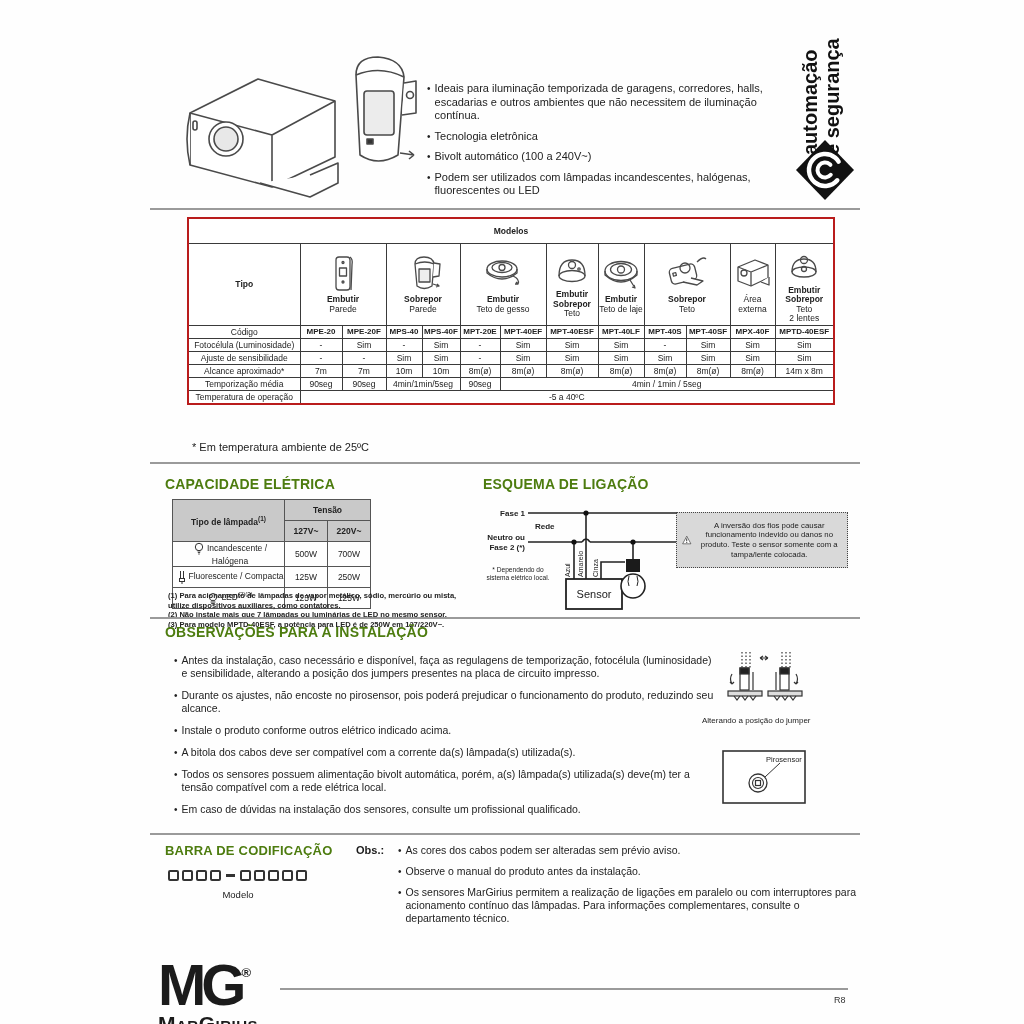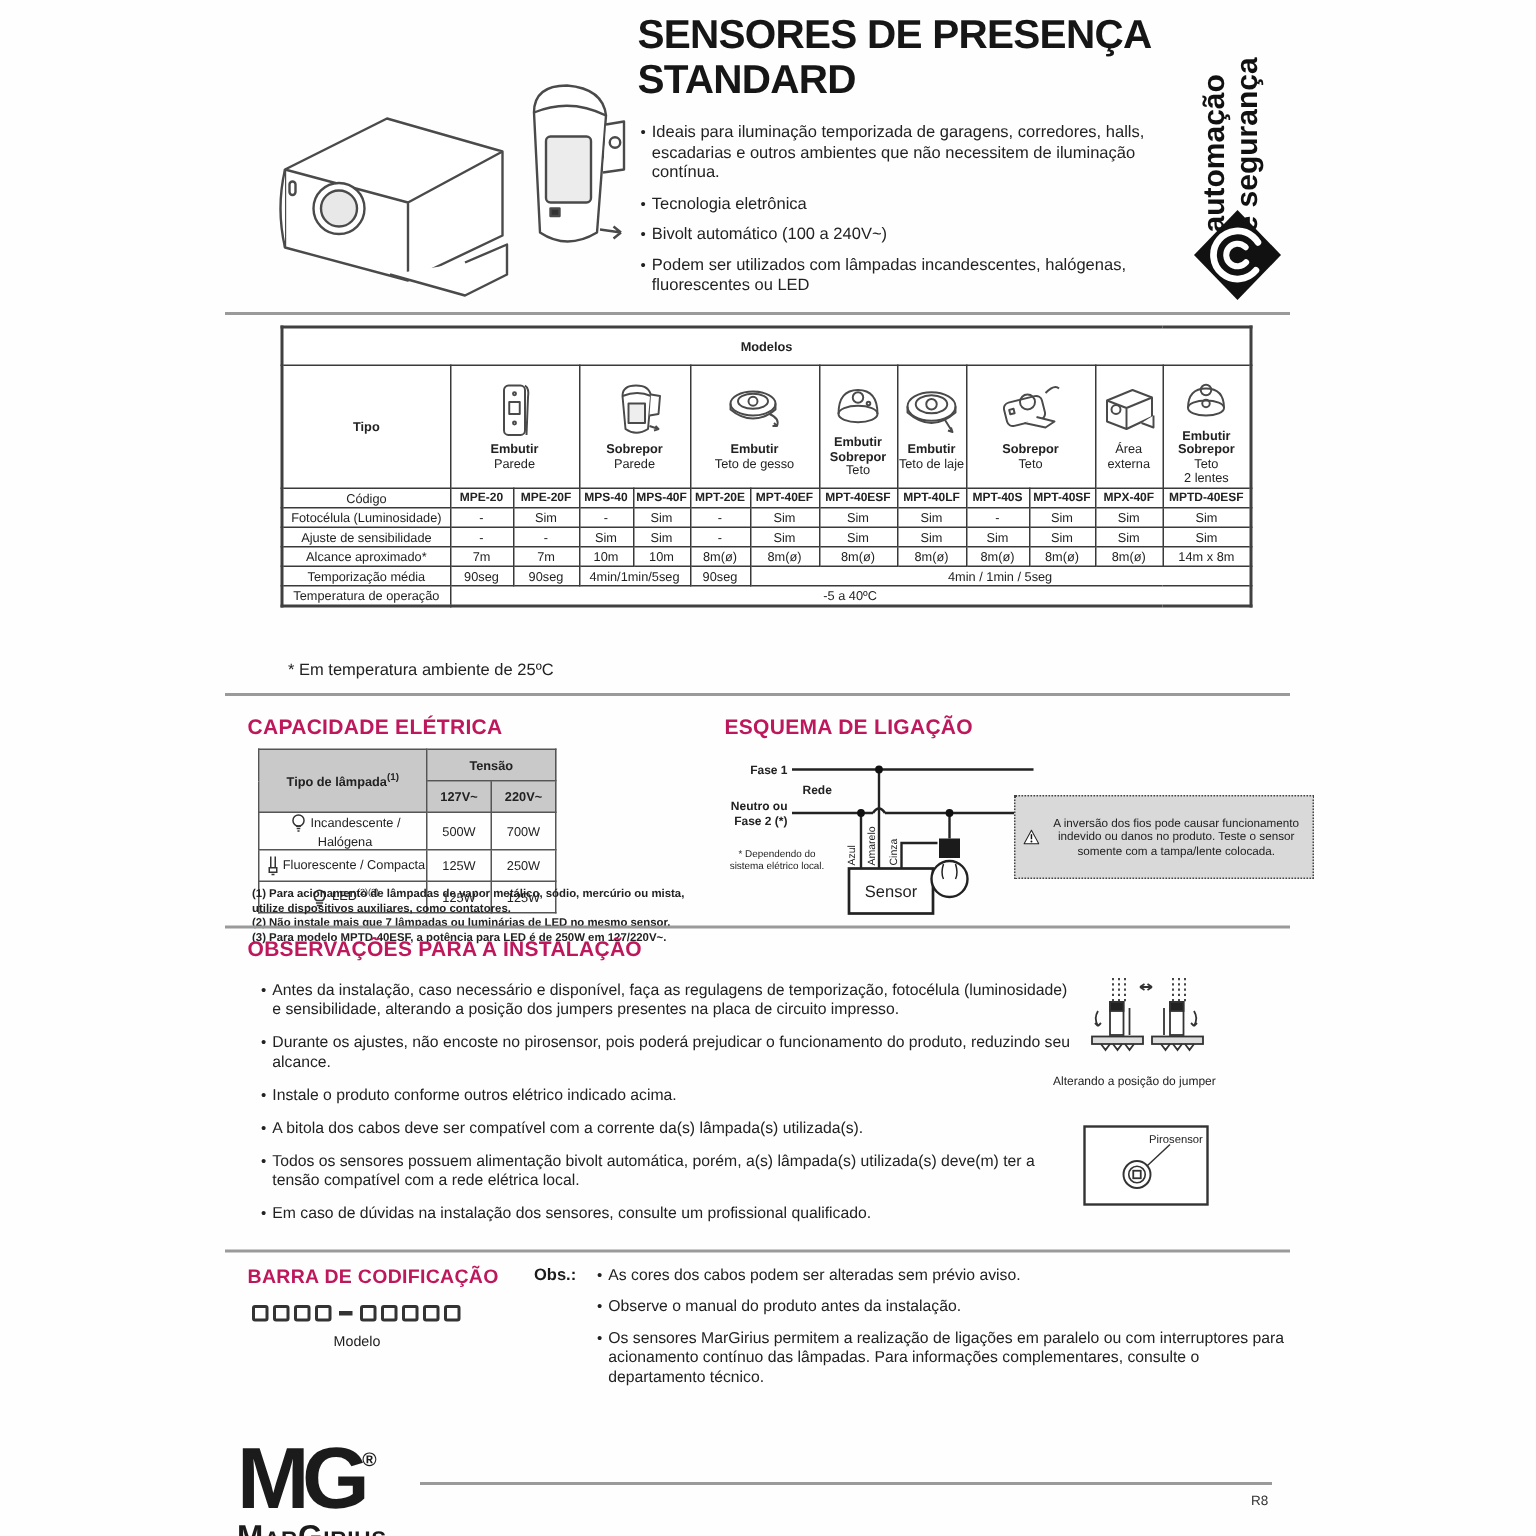--- a/index.html
+++ b/index.html
@@ -11,41 +11,41 @@
 
   
   .title { font-size:27px; font-weight:bold; line-height:30px; letter-spacing:-0.5px; color:#161616; }
   .hbullets .bullet { display:flex; font-size:11px; line-height:13.5px; margin-bottom:7px; color:#222; }
   .bullet .dot { margin:0 4px 0 2px; font-size:10px; }
   .tagline { font-weight:bold; font-size:20px; line-height:22px; text-align:left; transform:rotate(-90deg); color:#111; white-space:nowrap; }
 
   
   table.mt { border-collapse:collapse; table-layout:fixed; background:#fff; }
   table.mt td { border:1px solid #3a3a3a; text-align:center; font-size:8.5px; padding:1px 0; vertical-align:middle; color:#222; }
-  table.mt { border:2px solid #404040; }
+  table.mt { border:2px solid #b91c1c; }
   td.mt-title { font-size:13px; font-weight:bold; height:25px; }
   td.mt-tipo { font-size:12px; font-weight:bold; }
   td.mt-type { vertical-align:bottom; padding-bottom:3px; height:78px; }
   .t-img svg { display:block; margin:0 auto 1px auto; }
   .t-name { font-weight:bold; font-size:8.5px; line-height:9.5px; }
   .t-name.plain { font-weight:normal; }
   .t-sub { font-size:8.5px; line-height:9.5px; }
   td.mt-label { text-align:left; padding-left:4px; font-size:9px;margin-left:20px; }
   table.mt td.b { font-weight:bold; font-size:8px; }
   .mt-foot { font-size:11px; color:#222; }
 
   
   table.cap { border-collapse:collapse; table-layout:fixed; }
   table.cap td { border:1px solid #555; font-size:8.5px; text-align:center; height:21px; color:#222; }
   .cap-h { background:#c9c9c9; font-weight:bold; font-size:9px; }
   td.cap-lab { text-align:left; padding-left:3px; }
   .cap-lab svg { vertical-align:middle; margin-right:2px; }
   .cap-notes div { font-size:7.6px; font-weight:bold; line-height:9.6px; color:#222; }
 
-  .sec-title { font-size:14px; font-weight:bold; color:#be185d; letter-spacing:0.2px; }
+  .sec-title { font-size:14px; font-weight:bold; color:#4d7c0f; letter-spacing:0.2px; }
 
   
   .warn { display:flex; align-items:center; gap:5px; background:#d9d9d9; border:1px dotted #444; padding:4px 5px; }
   .warn p { font-size:7.8px; line-height:9.6px; text-align:center; color:#222; }
 
   
   .obullets .bullet { display:flex; font-size:10.5px; line-height:13px; margin-bottom:9px; color:#222; }
   .caption { font-size:8px; line-height:9.5px; color:#222; }
 
   
@@ -84,24 +84,20 @@
       <path d="M196 40 Q196 22 218 22 Q242 24 244 42 L238 120 Q218 132 200 120 Z"></path>
       <path d="M196 40 Q220 30 244 42"></path>
       <rect x="204" y="56" width="30" height="44" rx="3" fill="#ececec"></rect>
       <rect x="207" y="104" width="6" height="5" fill="#333"></rect>
       <path d="M244 48 L256 46 L256 78 L242 80" fill="#fff"></path>
       <circle cx="250" cy="60" r="3.5"></circle>
       <path d="M240 118 L254 120 M254 120 L249 116 M254 120 L249 124" fill="none"></path>
     </g>
   </svg>
 
-  <div class="abs" style="left:425px;top:8px">
-    <div class="title">SENSORES DE PRESENÇA</div>
-    <div class="title">STANDARD</div>
-  </div>
   <div class="abs hbullets" style="left:425px;top:82px;width:362px">
       <div class="bullet">
         <span class="dot">•</span>
         <span>Ideais para iluminação temporizada de garagens, corredores, halls, escadarias e outros ambientes que não necessitem de iluminação contínua.</span>
       </div>
       <div class="bullet">
         <span class="dot">•</span>
         <span>Tecnologia eletrônica</span>
       </div>
       <div class="bullet">
@@ -424,21 +420,21 @@
     <text x="52" y="29" font-size="8" font-weight="bold">Rede</text>
     <text x="42" y="40" font-size="8" font-weight="bold" text-anchor="end">Neutro ou</text>
     <text x="42" y="50" font-size="8" font-weight="bold" text-anchor="end">Fase 2 (*)</text>
     <text font-size="7" transform="rotate(-90 87 77)" x="87" y="77">Azul</text>
     <text font-size="7" transform="rotate(-90 100 77)" x="100" y="77">Amarelo</text>
     <text font-size="7" transform="rotate(-90 115 77)" x="115" y="77">Cinza</text>
     <text x="111" y="98" font-size="11" text-anchor="middle">Sensor</text>
   </svg>
   <div class="abs note-sm" style="left:486px;top:566px;width:64px">* Dependendo do sistema elétrico local.</div>
 
-  <div class="abs warn" style="left:676px;top:530px;width:200px;height:56px">
+  <div class="abs warn" style="left:676px;top:512px;width:172px;height:56px">
     <svg width="30" height="28" viewBox="0 0 30 28">
       <polygon points="15,2 28,26 2,26" fill="#fff" stroke="#222" stroke-width="1.8" stroke-linejoin="round"></polygon>
       <rect x="13.7" y="9" width="2.6" height="9" fill="#111"></rect>
       <circle cx="15" cy="22" r="1.7" fill="#111"></circle>
     </svg>
     <p>A inversão dos fios pode causar funcionamento indevido ou danos no produto. Teste o sensor somente com a tampa/lente colocada.</p>
   </div>
 
   <div class="hr" style="left:150px;top:617px;width:710px"></div>
 

